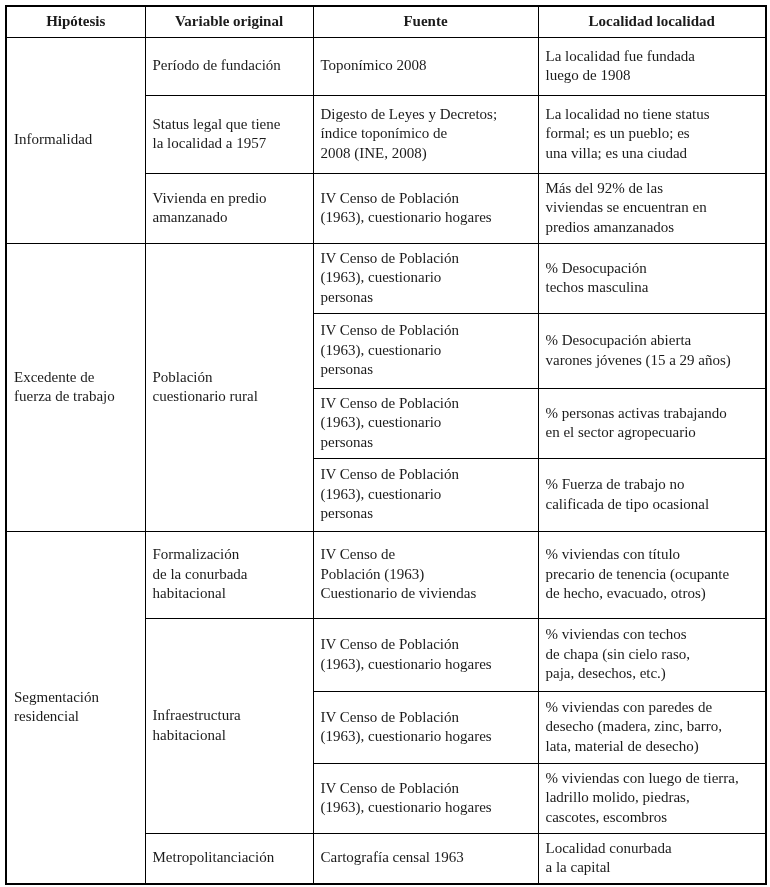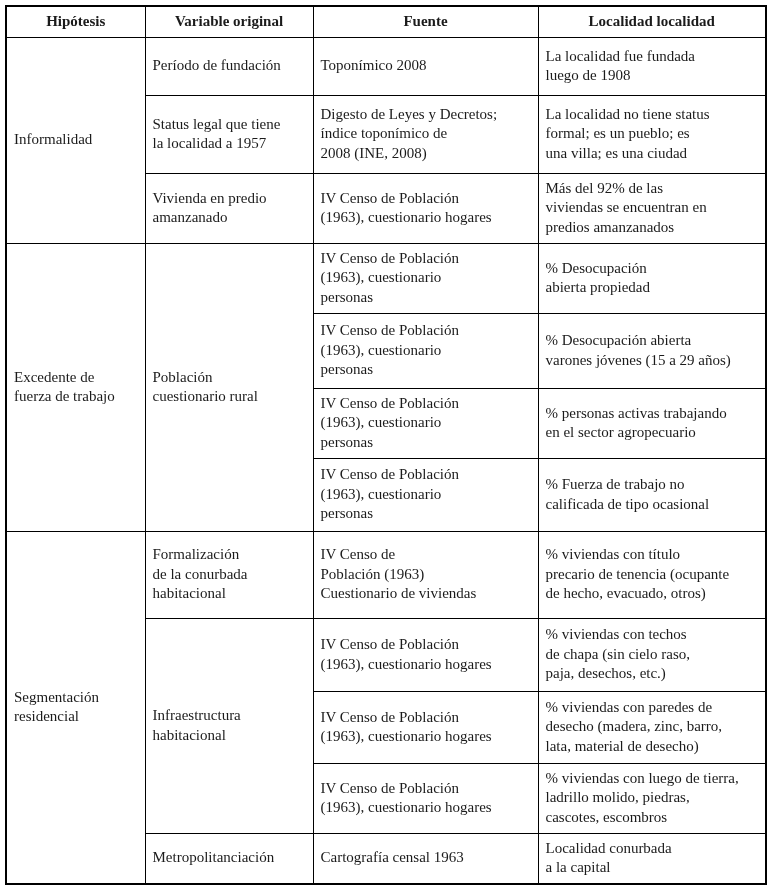--- a/index.html
+++ b/index.html
@@ -92,21 +92,21 @@
     </tr>
     <tr style="height:70px">
       <td rowspan="4">Excedente de
 fuerza de trabajo</td>
       <td rowspan="4">Población
 cuestionario rural</td>
       <td>IV Censo de Población
 (1963), cuestionario
 personas</td>
       <td>% Desocupación
-abierta propiedad</td>
+techos masculina</td>
     </tr>
     <tr style="height:75px">
       <td>IV Censo de Población
 (1963), cuestionario
 personas</td>
       <td>% Desocupación abierta
 varones jóvenes (15 a 29 años)</td>
     </tr>
     <tr style="height:70px">
       <td>IV Censo de Población

